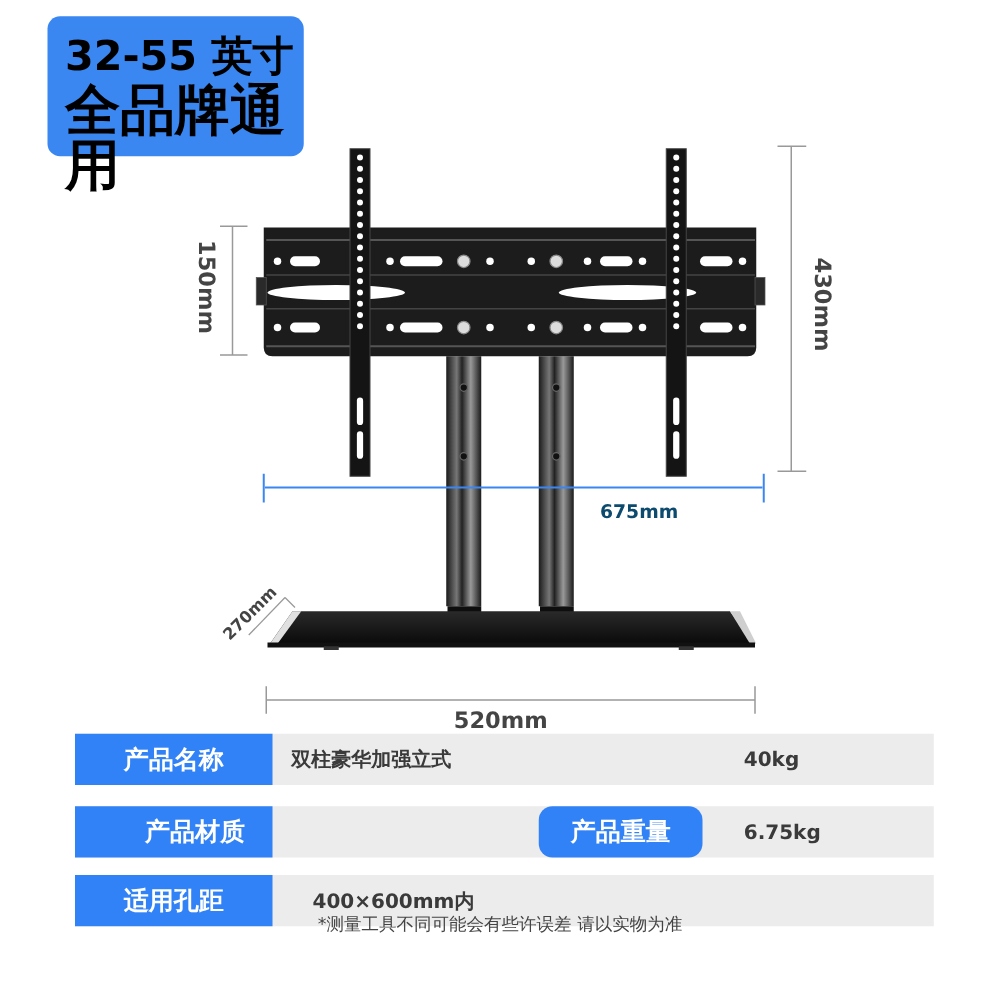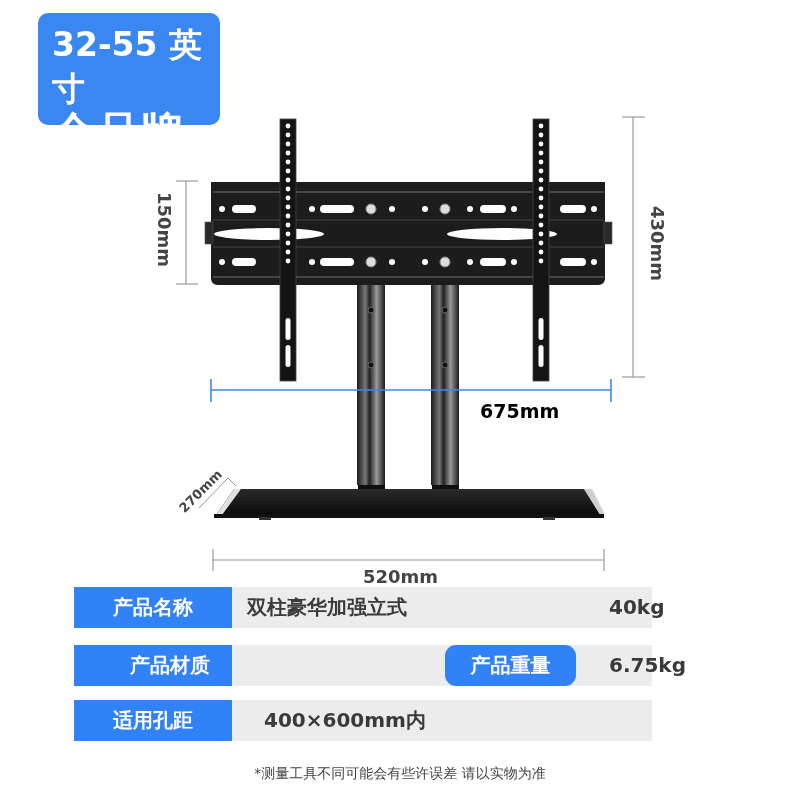--- a/index.html
+++ b/index.html
@@ -1,31 +1,31 @@
 <!DOCTYPE html>
 <html><head>
 <meta charset="utf-8">
 <style>
   * { margin:0; padding:0; box-sizing:border-box; }
   html, body { width:800px; height:800px; background:#ffffff; overflow:hidden; }
   body { position:relative; font-family:"DejaVu Sans","Liberation Sans",sans-serif; }
-  .badge { position:absolute; left:38px; top:13px; width:182px; height:112px; background:#3a87f2; border-radius:10px; color:#ffffff; padding:10px 0 0 14px; }
+  .badge { position:absolute; left:38px; top:13px; width:205px; height:112px; background:#3a87f2; border-radius:10px; color:#000000; padding:10px 0 0 14px; }
   .badge .l1 { font-size:33px; font-weight:bold; line-height:44px; letter-spacing:0px; }
   .badge .l2 { font-size:44px; font-weight:bold; line-height:44px; }
   .stage { position:absolute; left:0; top:0; width:800px; height:580px; }
   .dim { position:absolute; color:#444; font-weight:bold; font-family:"DejaVu Sans","Liberation Sans",sans-serif; }
   .dim-v { writing-mode:vertical-rl; font-size:18px; }
-  .dim-blue { color:#000000; font-size:19px; }
+  .dim-blue { color:#0c4a6e; font-size:15px; }
   .dim-520 { font-size:18px;margin-top:36px; }
   .dim-270 { font-size:13px; transform:rotate(-45deg); transform-origin:left top; }
   .specs { position:absolute; left:58px; top:587px; width:688px; }
-  .row { position:absolute; left:16px; height:41px; background:#ececec; width:578px; }
+  .row { position:absolute; left:2px; height:41px; background:#ececec; width:687px; }
   .lbl { position:absolute; top:0; height:41px; background:#3182f6; color:#fff; font-weight:bold; font-size:20px; line-height:41px; text-align:center; }
-  .val { position:absolute; top:0; height:41px; color:#3a3a3a; font-weight:bold; font-size:20px; line-height:41px; }
-  .note { position:absolute; left:0; width:800px; top:765px; text-align:center; font-size:14px; color:#444; }
+  .val { position:absolute; top:0; height:41px; color:#3a3a3a; font-weight:bold; font-size:16px; line-height:41px; }
+  .note { position:absolute; left:0; width:800px; top:731px; text-align:center; font-size:14px; color:#444; }
 </style>
 </head>
 <body>
 
 <div class="badge">
   <div class="l1">32-55 英寸</div>
   <div class="l2">全品牌通用</div>
 </div>
 
 <div class="stage">

